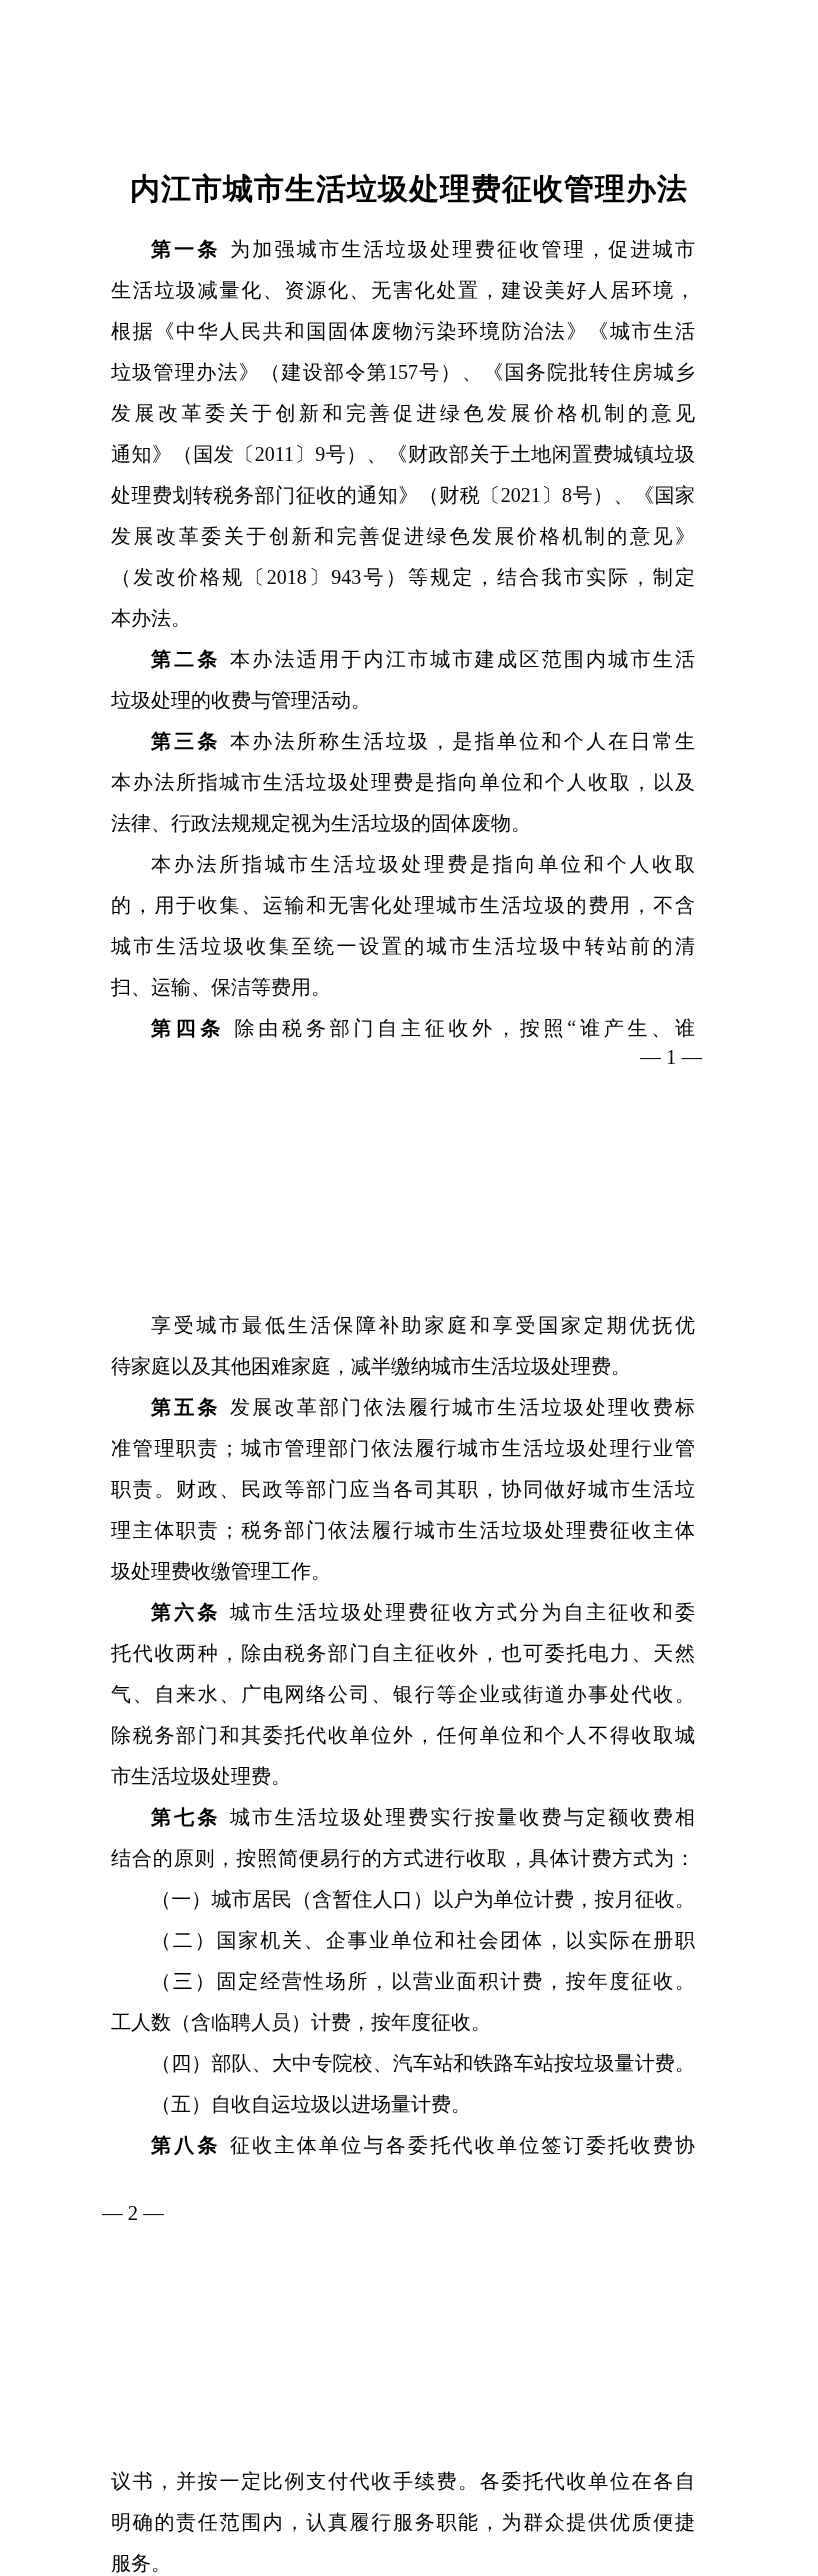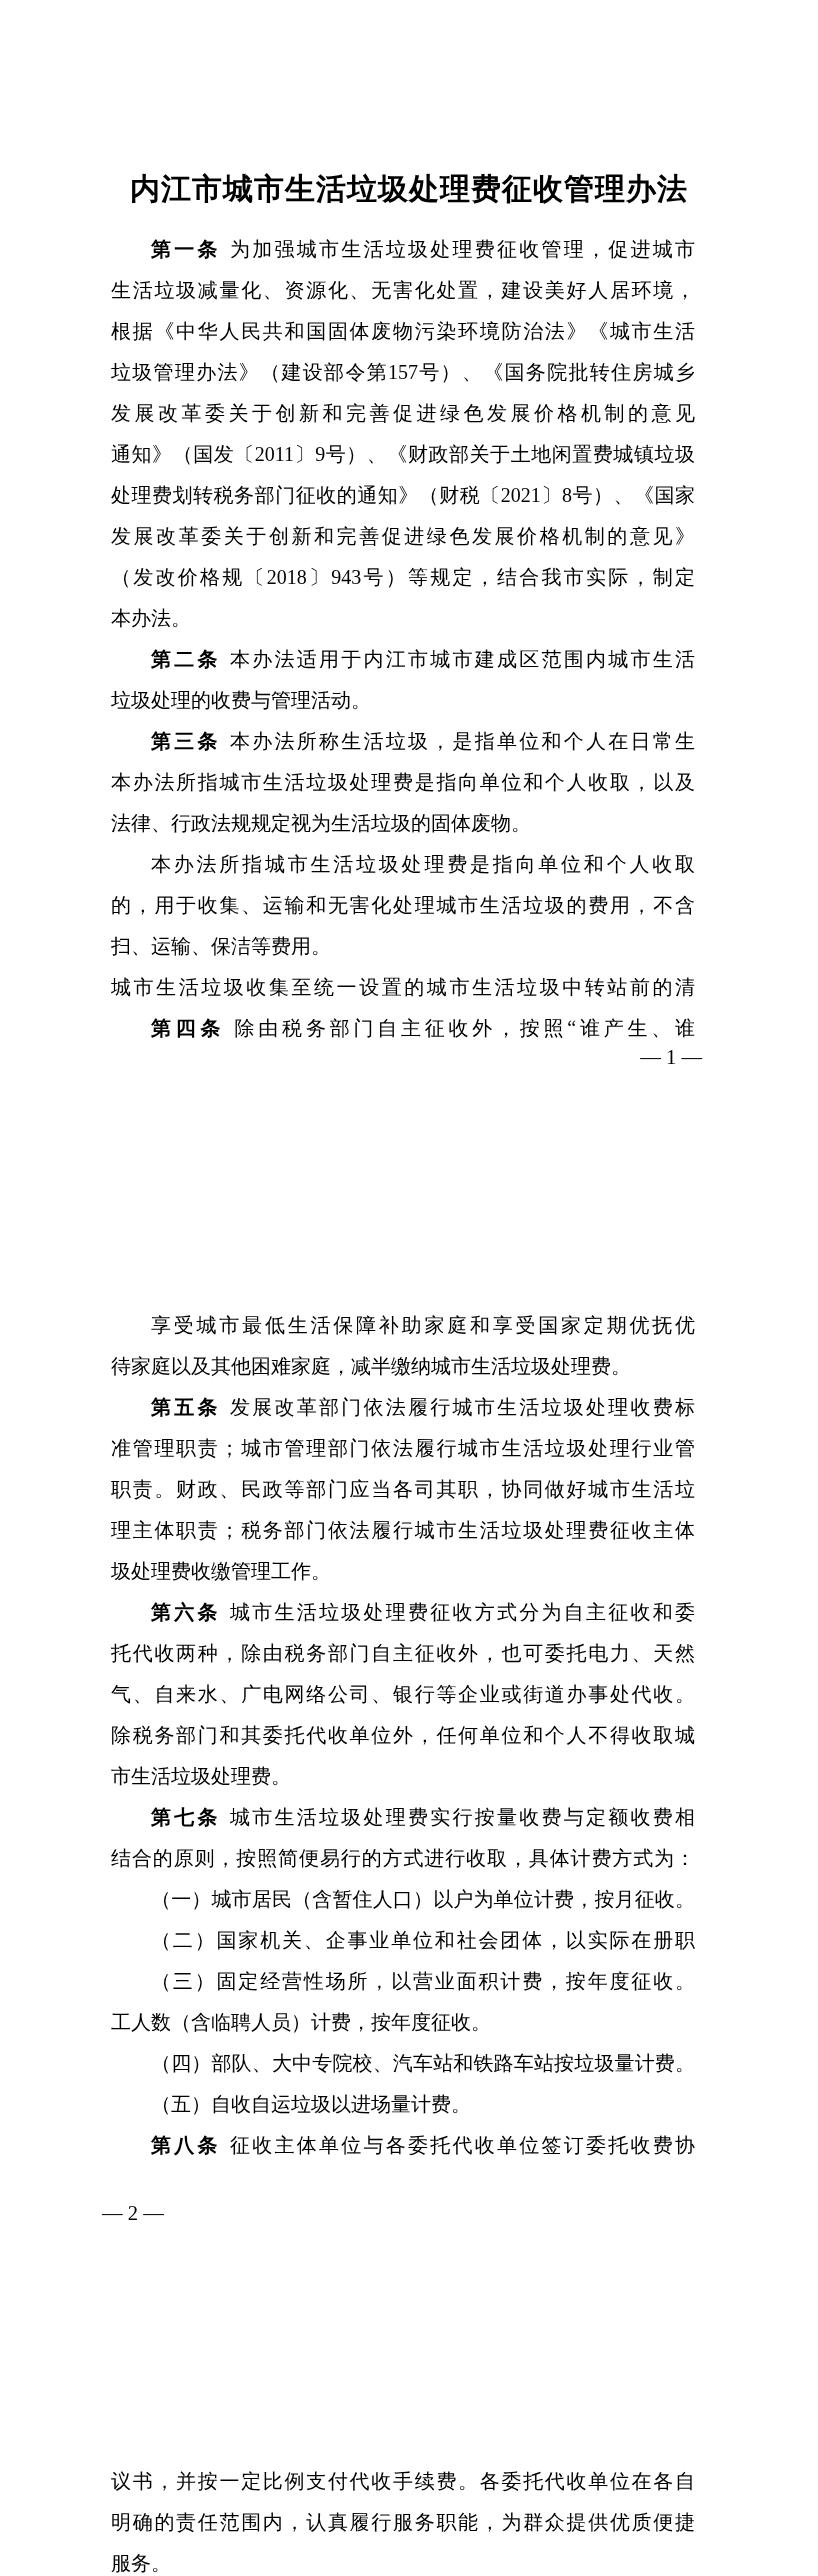--- a/index.html
+++ b/index.html
@@ -60,22 +60,22 @@
         <div class="line fill"><span>发展改革委关于创新和完善促进绿色发展价格机制的意见》</span></div>
         <div class="line fill"><span>（发改价格规〔2018〕943号）等规定，结合我市实际，制定</span></div>
         <div class="line"><span>本办法。</span></div>
         <div class="line ind fill"><span class="art-label">第二条</span><span>本办法适用于内江市城市建成区范围内城市生活</span></div>
         <div class="line"><span>垃圾处理的收费与管理活动。</span></div>
         <div class="line ind fill"><span class="art-label">第三条</span><span>本办法所称生活垃圾，是指单位和个人在日常生</span></div>
         <div class="line fill"><span>本办法所指城市生活垃圾处理费是指向单位和个人收取，以及</span></div>
         <div class="line"><span>法律、行政法规规定视为生活垃圾的固体废物。</span></div>
         <div class="line ind fill"><span>本办法所指城市生活垃圾处理费是指向单位和个人收取</span></div>
         <div class="line fill"><span>的，用于收集、运输和无害化处理城市生活垃圾的费用，不含</span></div>
+        <div class="line fill"><span>城市生活垃圾收集至统一设置的城市生活垃圾中转站前的清</span></div>
         <div class="line"><span>扫、运输、保洁等费用。</span></div>
-        <div class="line fill"><span>城市生活垃圾收集至统一设置的城市生活垃圾中转站前的清</span></div>
         <div class="line ind fill"><span class="art-label">第四条</span><span>除由税务部门自主征收外，按照“谁产生、谁</span></div>
       </div>
     <div class="pagenum pn-right">— 1 —</div>
   </section>
 
   <section class="page">
     <div class="lines lines-p23">
         <div class="line ind fill"><span>享受城市最低生活保障补助家庭和享受国家定期优抚优</span></div>
         <div class="line"><span>待家庭以及其他困难家庭，减半缴纳城市生活垃圾处理费。</span></div>
         <div class="line ind fill"><span class="art-label">第五条</span><span>发展改革部门依法履行城市生活垃圾处理收费标</span></div>

